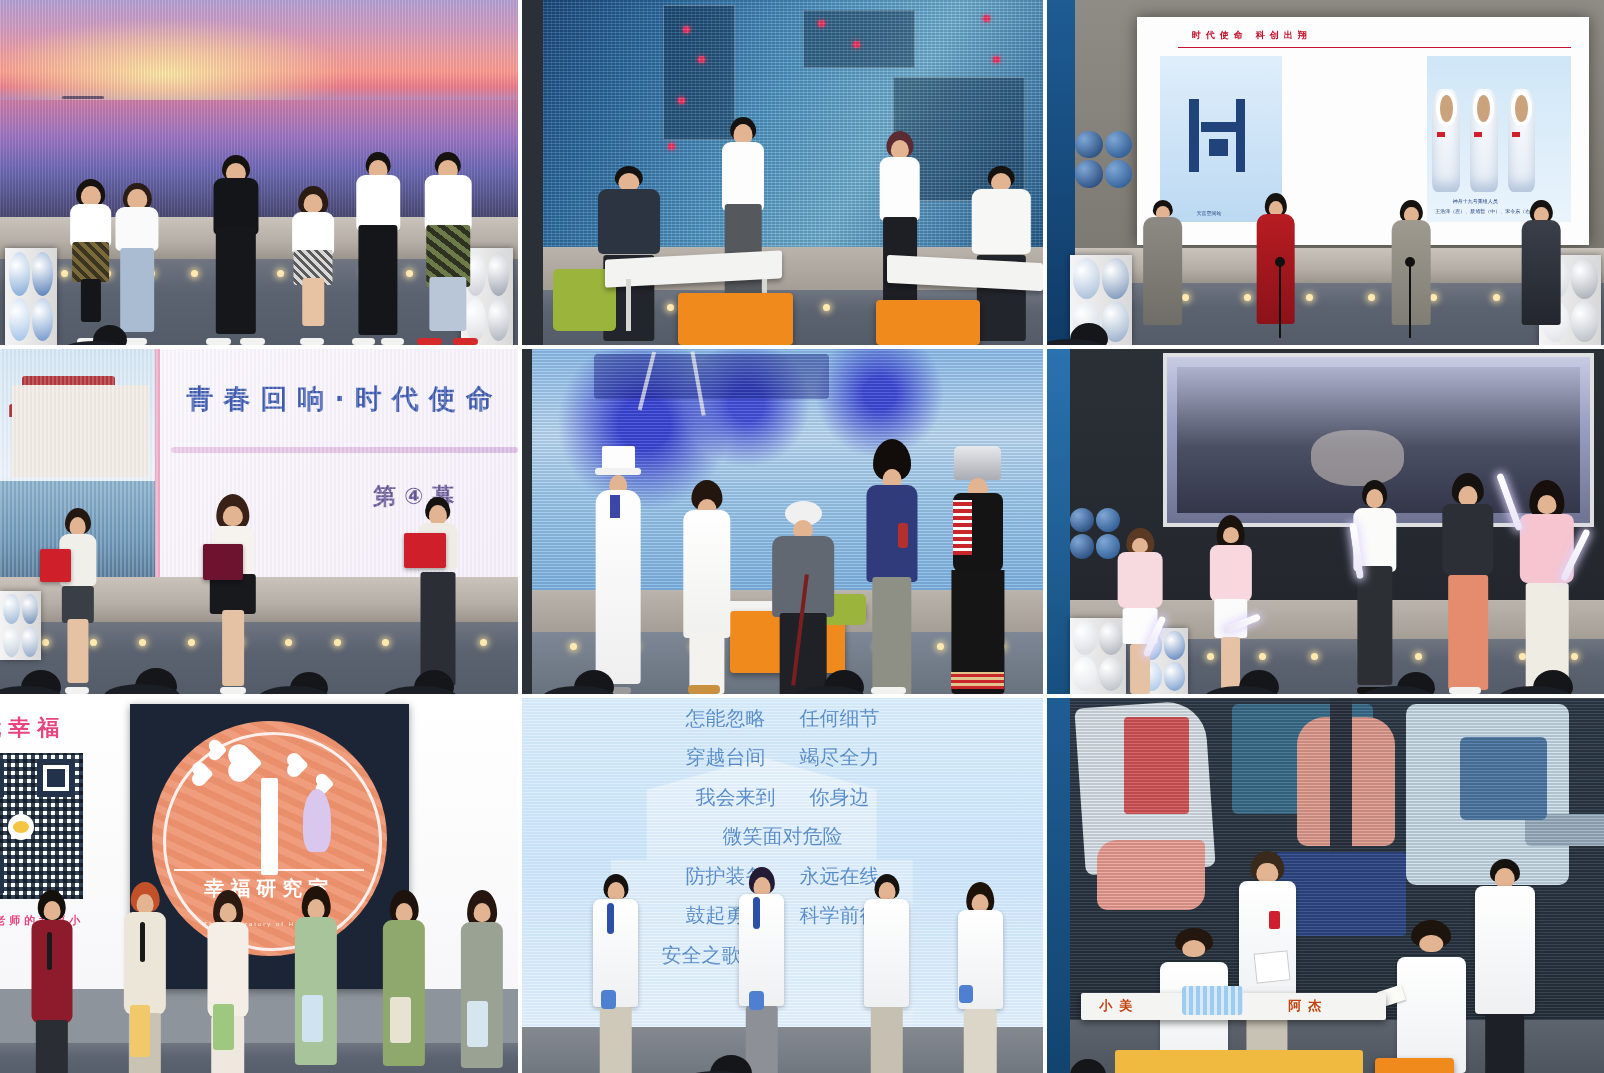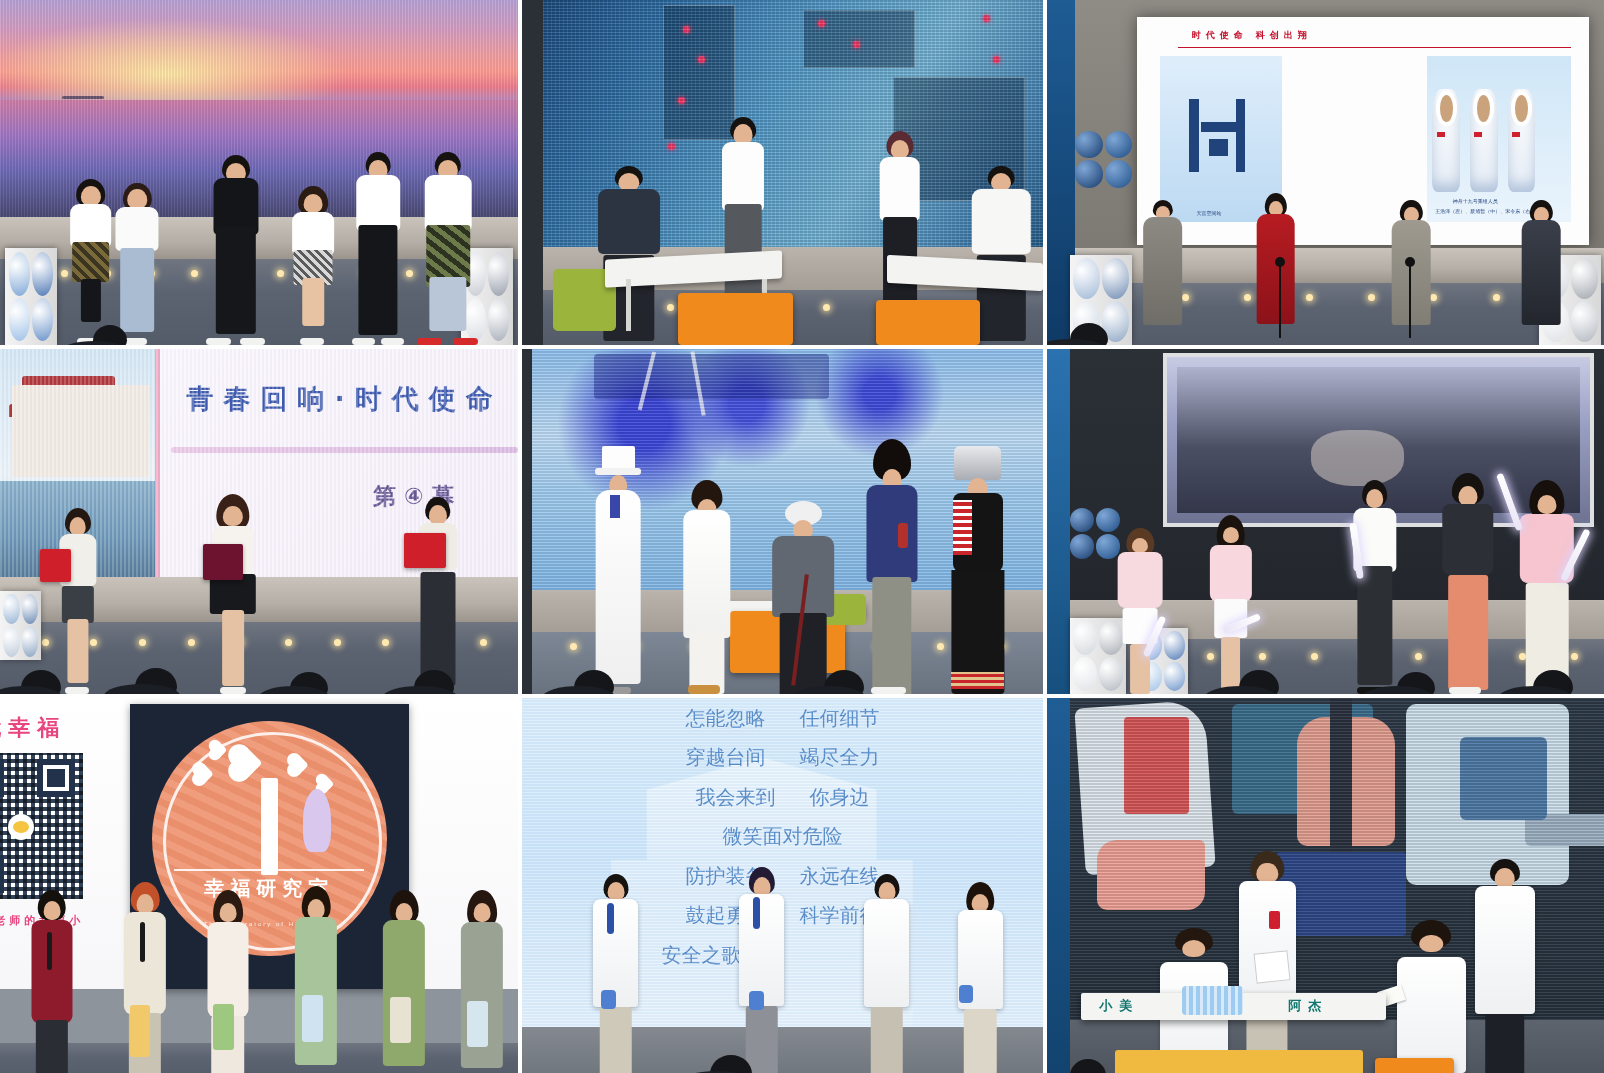--- a/index.html
+++ b/index.html
@@ -122,21 +122,21 @@
     clip-path:polygon(0 38%,12% 38%,12% 12%,50% 0,88% 12%,88% 38%,100% 38%,100% 100%,0 100%);}
   .lyr{position:absolute;left:0;right:0;display:flex;justify-content:center;gap:34px;color:#4f86c6;white-space:nowrap;text-shadow:0 1px 0 rgba(255,255,255,.5);}
   .labcoat{position:absolute;background:linear-gradient(#ffffff,#eef0f2);border-radius:8px 8px 4px 4px;box-shadow:0 2px 5px rgba(0,0,0,.25);}
 
   
   .mural{position:absolute;inset:0;background:
      linear-gradient(#2e3b49,#28333f);}
   .mural:after{content:"";position:absolute;inset:0;background:repeating-linear-gradient(0deg,rgba(255,255,255,.08) 0 1px,rgba(0,0,0,.14) 1px 3px);}
   .mshape{position:absolute;}
   .nametable{position:absolute;background:#f4f4f2;border-radius:2px;box-shadow:0 3px 7px rgba(0,0,0,.45);display:flex;align-items:center;}
-  .nameplate{position:absolute;color:#0f766e;font-weight:700;letter-spacing:7px;}
+  .nameplate{position:absolute;color:#c2410c;font-weight:700;letter-spacing:7px;}
   .yellowdesk{position:absolute;background:#f0b93f;border-radius:3px;}
 
   .cn{font-family:"DejaVu Sans","Liberation Sans",sans-serif;}
 </style>
 </head>
 <body>
 
 <div class="collage">
 
   <div class="cell">

